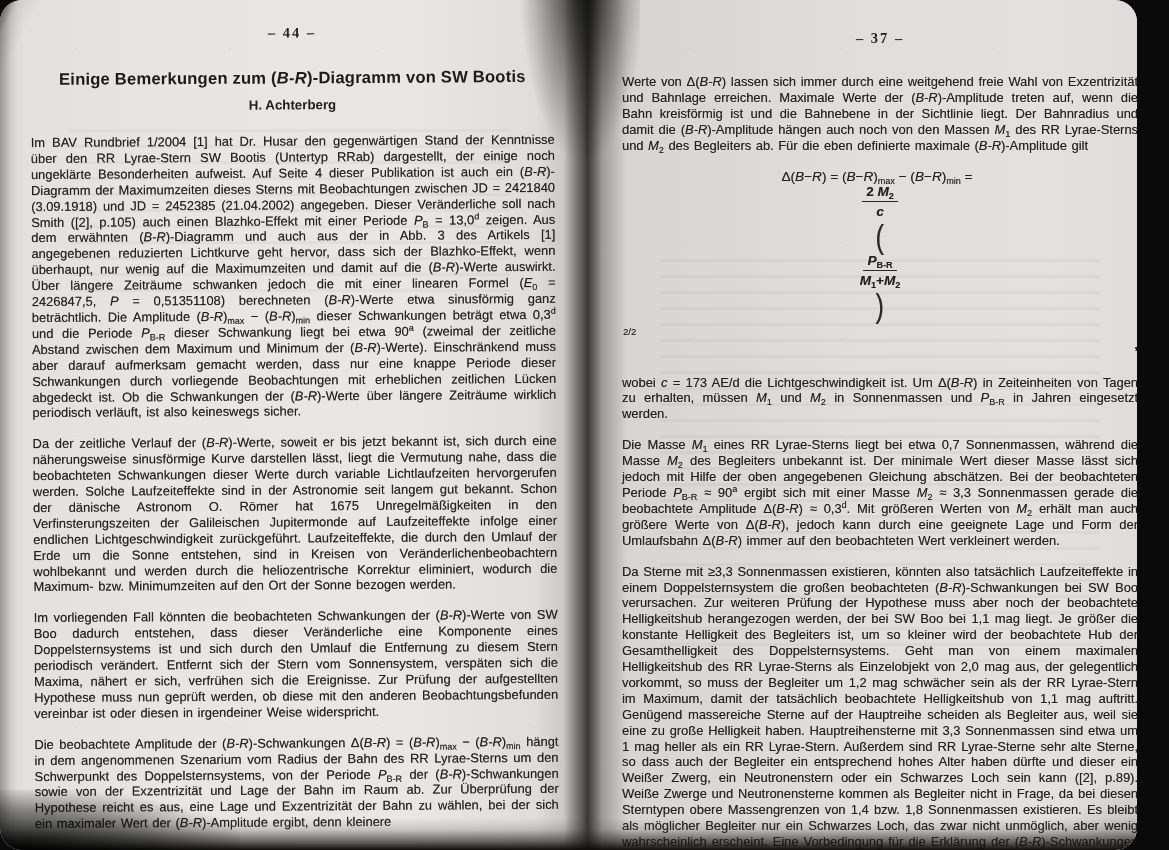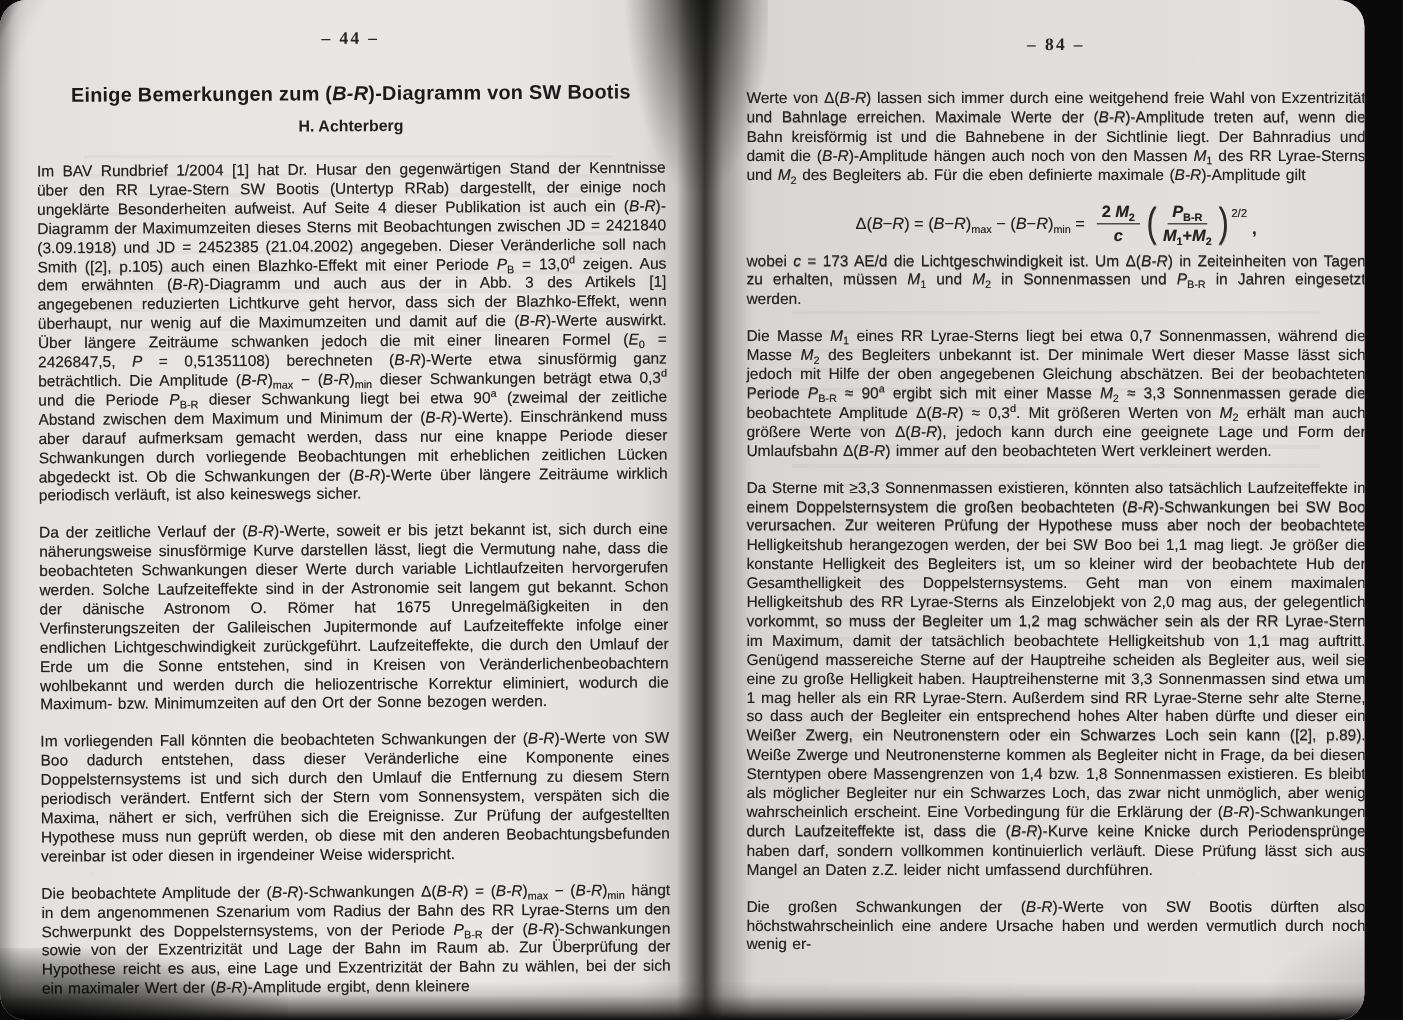--- a/index.html
+++ b/index.html
@@ -53,22 +53,22 @@
     word-spacing:1px; color:#222;
     text-shadow:0.2px 0.2px 0.35px rgba(40,40,40,0.55); }
   .page-col.left p.body-par:first-of-type { margin-top:21px; }
   .page-col.right p.body-par:first-of-type { margin-top:27px; }
   p.body-par:last-child { margin-bottom:0; }
   sub { font-size:9px; vertical-align:-3px; line-height:0; }
   sup { font-size:9px; vertical-align:5px;  line-height:0; }
 
   
   .formula { display:flex; align-items:center; justify-content:center;
-    margin:11px 0 6px; font-size:13.6px; color:#222;
-    text-shadow:0.2px 0.2px 0.35px rgba(40,40,40,0.5); }
+    margin:11px 0 17px; font-size:13.6px; color:#222;
+    text-shadow:0.2px 0.2px 0.35px rgba(40,40,40,0.5);flex-direction:column; }
   .frac { display:inline-flex; flex-direction:column; align-items:center; margin:0 4px;font-weight:bold; }
   .frac .num { padding:0 4px 2px; border-bottom:1.2px solid #2a2a2a; }
   .frac .den { padding-top:2px; }
   .paren { font-size:34px; font-weight:400; line-height:1; transform:scaleX(0.75); color:#2a2a2a; }
   .expo { font-size:9.5px; align-self:flex-start; margin:4px 0 0 1px; }
   .f-comma { align-self:flex-end; margin:0 0 6px 4px; font-weight:bold; }
   .f-lhs { margin-right:6px; }
 </style>
 </head>
 <body>
@@ -84,21 +84,21 @@
     <div class="page-num">–  44  –</div>
     <h1 class="title">Einige Bemerkungen zum (<i>B-R</i>)-Diagramm von SW Bootis</h1>
     <div class="author">H. Achterberg</div>
     <p class="body-par">Im BAV Rundbrief 1/2004 [1] hat Dr. Husar den gegenwärtigen Stand der Kenntnisse über den RR Lyrae-Stern SW Bootis (Untertyp RRab) dargestellt, der einige noch ungeklärte Besonderheiten aufweist. Auf Seite 4 dieser Publikation ist auch ein (<i>B-R</i>)-Diagramm der Maximumzeiten dieses Sterns mit Beobachtungen zwischen JD = 2421840 (3.09.1918) und JD = 2452385 (21.04.2002) angegeben. Dieser Veränderliche soll nach Smith ([2], p.105) auch einen Blazhko-Effekt mit einer Periode <i>P</i><sub>B</sub> = 13,0<sup>d</sup> zeigen. Aus dem erwähnten (<i>B-R</i>)-Diagramm und auch aus der in Abb. 3 des Artikels [1] angegebenen reduzierten Lichtkurve geht hervor, dass sich der Blazhko-Effekt, wenn überhaupt, nur wenig auf die Maximumzeiten und damit auf die (<i>B-R</i>)-Werte auswirkt. Über längere Zeiträume schwanken jedoch die mit einer linearen Formel (<i>E</i><sub>0</sub> = 2426847,5, <i>P</i> = 0,51351108) berechneten (<i>B-R</i>)-Werte etwa sinusförmig ganz beträchtlich. Die Amplitude (<i>B-R</i>)<sub>max</sub> − (<i>B-R</i>)<sub>min</sub> dieser Schwankungen beträgt etwa 0,3<sup>d</sup> und die Periode <i>P</i><sub>B-R</sub> dieser Schwankung liegt bei etwa 90<sup>a</sup> (zweimal der zeitliche Abstand zwischen dem Maximum und Minimum der (<i>B-R</i>)-Werte). Einschränkend muss aber darauf aufmerksam gemacht werden, dass nur eine knappe Periode dieser Schwankungen durch vorliegende Beobachtungen mit erheblichen zeitlichen Lücken abgedeckt ist. Ob die Schwankungen der (<i>B-R</i>)-Werte über längere Zeiträume wirklich periodisch verläuft, ist also keineswegs sicher.</p>
     <p class="body-par">Da der zeitliche Verlauf der (<i>B-R</i>)-Werte, soweit er bis jetzt bekannt ist, sich durch eine näherungsweise sinusförmige Kurve darstellen lässt, liegt die Vermutung nahe, dass die beobachteten Schwankungen dieser Werte durch variable Lichtlaufzeiten hervorgerufen werden. Solche Laufzeiteffekte sind in der Astronomie seit langem gut bekannt. Schon der dänische Astronom O. Römer hat 1675 Unregelmäßigkeiten in den Verfinsterungszeiten der Galileischen Jupitermonde auf Laufzeiteffekte infolge einer endlichen Lichtgeschwindigkeit zurückgeführt. Laufzeiteffekte, die durch den Umlauf der Erde um die Sonne entstehen, sind in Kreisen von Veränderlichenbeobachtern wohlbekannt und werden durch die heliozentrische Korrektur eliminiert, wodurch die Maximum- bzw. Minimumzeiten auf den Ort der Sonne bezogen werden.</p>
     <p class="body-par">Im vorliegenden Fall könnten die beobachteten Schwankungen der (<i>B-R</i>)-Werte von SW Boo dadurch entstehen, dass dieser Veränderliche eine Komponente eines Doppelsternsystems ist und sich durch den Umlauf die Entfernung zu diesem Stern periodisch verändert. Entfernt sich der Stern vom Sonnensystem, verspäten sich die Maxima, nähert er sich, verfrühen sich die Ereignisse. Zur Prüfung der aufgestellten Hypothese muss nun geprüft werden, ob diese mit den anderen Beobachtungsbefunden vereinbar ist oder diesen in irgendeiner Weise widerspricht.</p>
     <p class="body-par">Die beobachtete Amplitude der (<i>B-R</i>)-Schwankungen  Δ(<i>B-R</i>) = (<i>B-R</i>)<sub>max</sub> − (<i>B-R</i>)<sub>min</sub> hängt in dem angenommenen Szenarium vom Radius der Bahn des RR Lyrae-Sterns um den Schwerpunkt des Doppelsternsystems, von der Periode <i>P</i><sub>B-R</sub> der (<i>B-R</i>)-Schwankungen sowie von der Exzentrizität und Lage der Bahn im Raum ab. Zur Überprüfung der Hypothese reicht es aus, eine Lage und Exzentrizität der Bahn zu wählen, bei der sich ein maximaler Wert der (<i>B-R</i>)-Amplitude ergibt, denn kleinere</p>
   </div>
 
   <div class="page-col right">
-    <div class="page-num">–  84  –</div>
+    <div class="page-num">–  37  –</div>
     <p class="body-par">Werte von Δ(<i>B-R</i>) lassen sich immer durch eine weitgehend freie Wahl von Exzentrizität und Bahnlage erreichen. Maximale Werte der (<i>B-R</i>)-Amplitude treten auf, wenn die Bahn kreisförmig ist und die Bahnebene in der Sichtlinie liegt. Der Bahnradius und damit die (<i>B-R</i>)-Amplitude hängen auch noch von den Massen <i>M</i><sub>1</sub> des RR Lyrae-Sterns und <i>M</i><sub>2</sub> des Begleiters ab. Für die eben definierte maximale (<i>B-R</i>)-Amplitude gilt</p>
 
     <div class="formula">
       <span class="f-lhs">Δ(<i>B</i>−<i>R</i>) = (<i>B</i>−<i>R</i>)<sub>max</sub> −  (<i>B</i>−<i>R</i>)<sub>min</sub> =</span>
       <span class="frac">
         <span class="num">2 <i>M</i><sub>2</sub></span>
         <span class="den"><i>c</i></span>
       </span>
       <span class="paren">(</span>
       <span class="frac">

